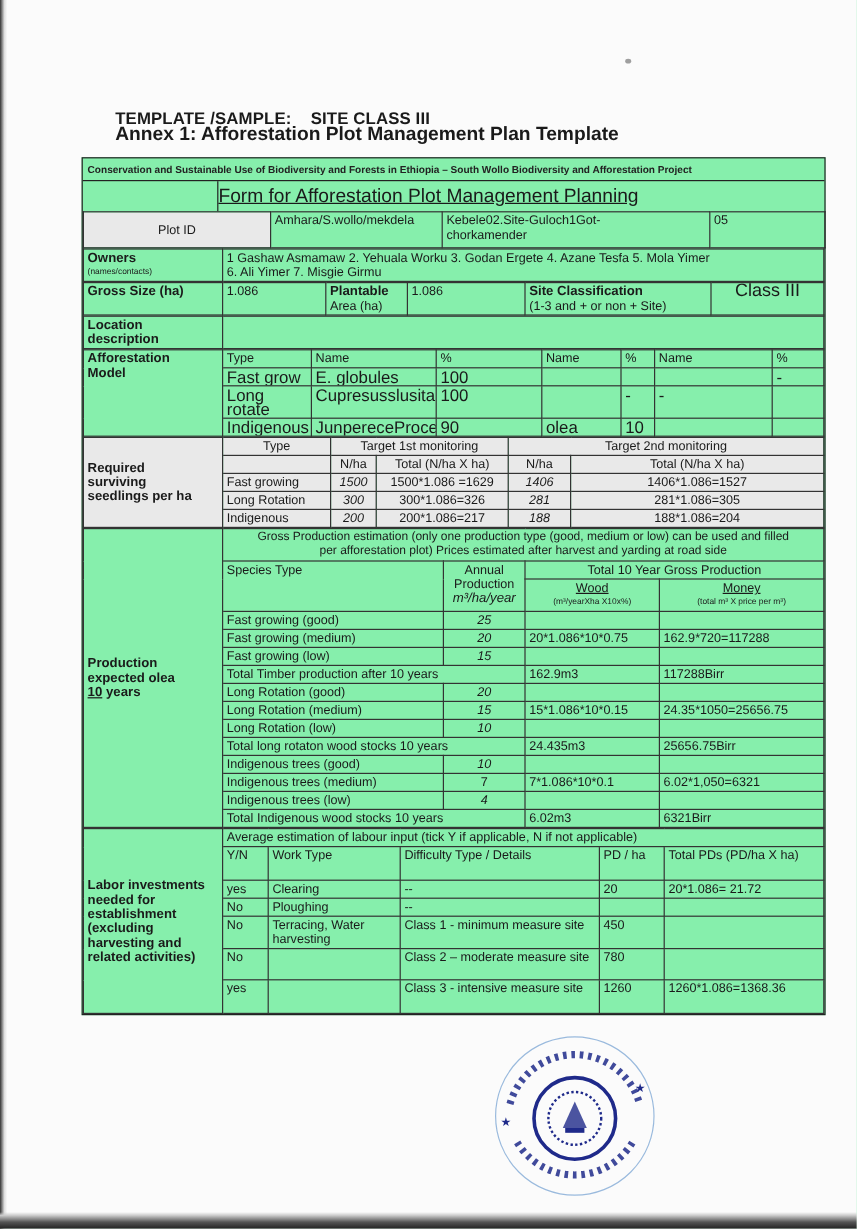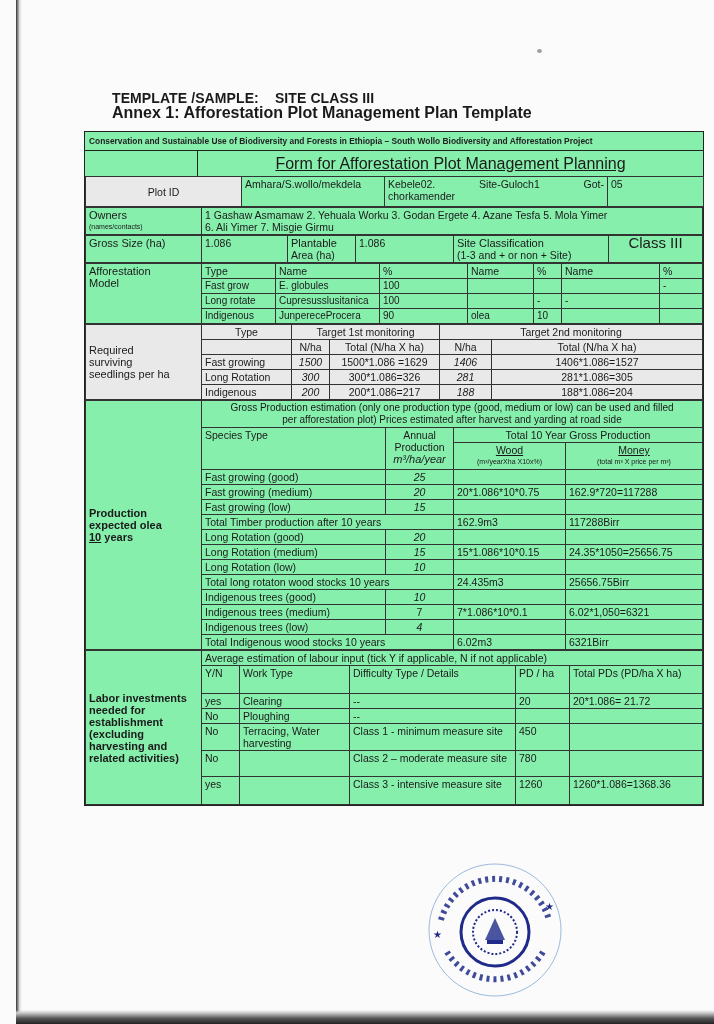--- a/index.html
+++ b/index.html
@@ -1,50 +1,50 @@
 <!DOCTYPE html>
 <html><head>
 <meta charset="utf-8">
 <style>
   html, body { margin:0; padding:0; }
   body {
     width:714px; height:1024px; position:relative; overflow:hidden;
     background:#fbfbfb;
     font-family:"Liberation Sans", sans-serif; color:#1a1a1a;
   }
-  .page { position:absolute; left:16px; top:0; width:610px; height:1024px; }
+  .page { position:absolute; left:0; top:0; width:610px; height:1024px; }
   .edge-left { position:absolute; left:0; top:0; width:6px; height:1024px; background:linear-gradient(to right,#333,#ddd 60%,transparent); }
   .edge-bottom { position:absolute; left:0; bottom:0; width:714px; height:14px; background:linear-gradient(to top,#222,#555 40%,#ccc 80%,transparent); }
   .speck { position:absolute; width:5px; height:4px; background:#777; border-radius:50%; opacity:.7; }
 
   .heading1 { position:absolute; left:96px; top:90px; font-size:14px; font-weight:bold; letter-spacing:0.1px; }
   .heading1 .gap { display:inline-block; width:16px; }
   .heading2 { position:absolute; left:96px; top:104px; font-size:16px; font-weight:bold; }
 
   .form {
     position:absolute; left:68px; top:131px; width:618px;
     border:1.5px solid #222; background:#86efac;
   }
   .proj-bar {
     font-size:8.4px; font-weight:bold; padding:4px 4px; border-bottom:1.5px solid #222; white-space:nowrap; color:#222;
   }
   .form-title {
-    text-align:center; font-size:16px; text-decoration:underline; padding:4px 0 3px 0; margin-left:112px; border-left:1px solid #222;
+    font-size:16px; text-decoration:underline; padding:4px 0 3px 0; margin-left:112px; border-left:1px solid #222;
   }
   table { border-collapse:collapse; width:100%; table-layout:fixed; }
   td { border:1px solid #333; font-size:10.5px; padding:1px 3px; vertical-align:top; line-height:12px; overflow:hidden; }
-  .lbl { font-weight:normal; font-size:11px; }
+  .lbl { font-weight:bold; font-size:11px; }
   .small { font-size:8.5px; }
   .tiny { font-size:7px; }
   .center { text-align:center; }
   .ital { font-style:italic; }
   .gray { background:#e9e9e9; }
   .big { font-size:15px;text-align:center; }
   .u { text-decoration:underline; }
-  .sub td { font-size:10px; }
+  .sub td { font-size:14px; }
   .lefthead { font-weight:bold; font-size:11px; vertical-align:middle; }
 
   .stamp {
     position:absolute; left:405px; top:860px; width:148px; height:140px;
   }
 </style>
 </head>
 <body>
 
 <div class="page">
@@ -66,21 +66,21 @@
           <col style="width:156px">
           <col style="width:143px">
           <col style="width:223px">
           <col style="width:96px">
         </colgroup>
       <tbody>
           <tr style="height:30px">
         <td class="center gray" style="vertical-align:middle">Plot ID</td>
         <td>Amhara/S.wollo/mekdela</td>
         <td>
-          <div style="display:flex;justify-content:space-between;">
+          <div style="display:flex;">
             <span>Kebele02.</span>
             <span>Site-Guloch1</span>
             <span>Got-</span>
           </div>
           <div>chorkamender</div>
         </td>
         <td>05</td>
       </tr>
     </tbody>
       </table>
@@ -124,20 +124,35 @@
         <td>1.086</td>
         <td>
           <div class="lbl">Site Classification</div>
           <div>(1-3 and + or non + Site)</div>
         </td>
         <td class="big">Class III</td>
       </tr>
     </tbody>
       </table>
 
+    <table>
+      <colgroup>
+          <col style="width:116px">
+          <col>
+        </colgroup>
+      <tbody>
+          <tr>
+        <td class="lbl">
+          <div>Location</div>
+          <div>description</div>
+        </td>
+        <td></td>
+      </tr>
+    </tbody>
+      </table>
 
     <table>
       <colgroup>
           <col style="width:116px">
           <col style="width:74px">
           <col style="width:104px">
           <col style="width:88px">
           <col style="width:66px">
           <col style="width:28px">
           <col style="width:98px">

